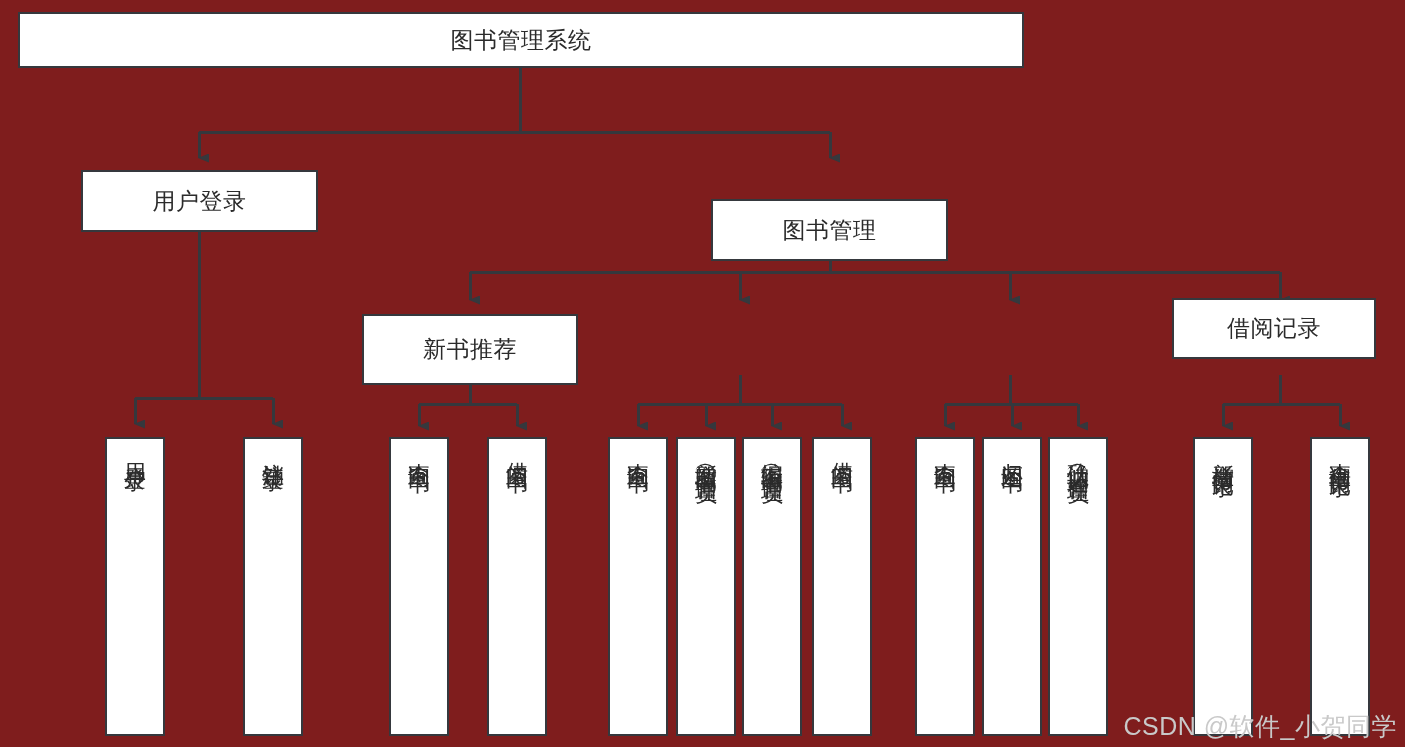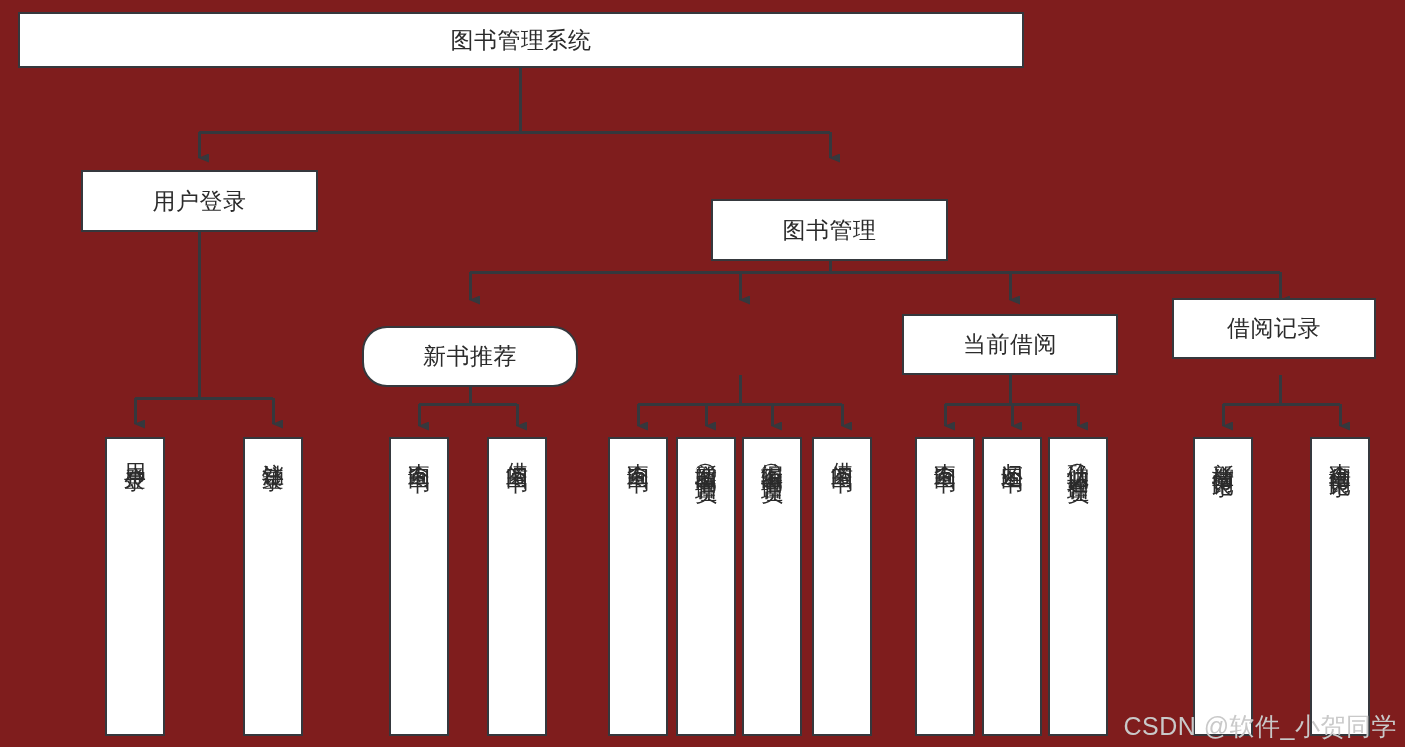--- a/index.html
+++ b/index.html
@@ -139,28 +139,25 @@
   </div>
 
   <div class="node horizontal" style="left:81px; top:170px; width:237px; height:62px;">
     <span class="node-label">用户登录</span>
   </div>
 
   <div class="node horizontal" style="left:711px; top:170px; width:237px; height:62px;margin-top:29px;">
     <span class="node-label">图书管理</span>
   </div>
 
-  <div class="node horizontal" style="left:362px; top:326px; width:216px; height:61px;border-radius:25px;">
+  <div class="node horizontal" style="left:362px; top:314px; width:216px; height:71px;">
     <span class="node-label">新书推荐</span>
   </div>
 
 
-  <div class="node horizontal" style="left:902px; top:314px; width:216px; height:61px;">
-    <span class="node-label">当前借阅</span>
-  </div>
 
   <div class="node horizontal" style="left:1172px; top:298px; width:204px; height:61px;">
     <span class="node-label">借阅记录</span>
   </div>
 
   <div class="node vertical" style="left:105px; top:437px; width:60px; height:299px;">
     <span class="node-label">用户登录</span>
   </div>
 
   <div class="node vertical" style="left:243px; top:437px; width:60px; height:299px;">

